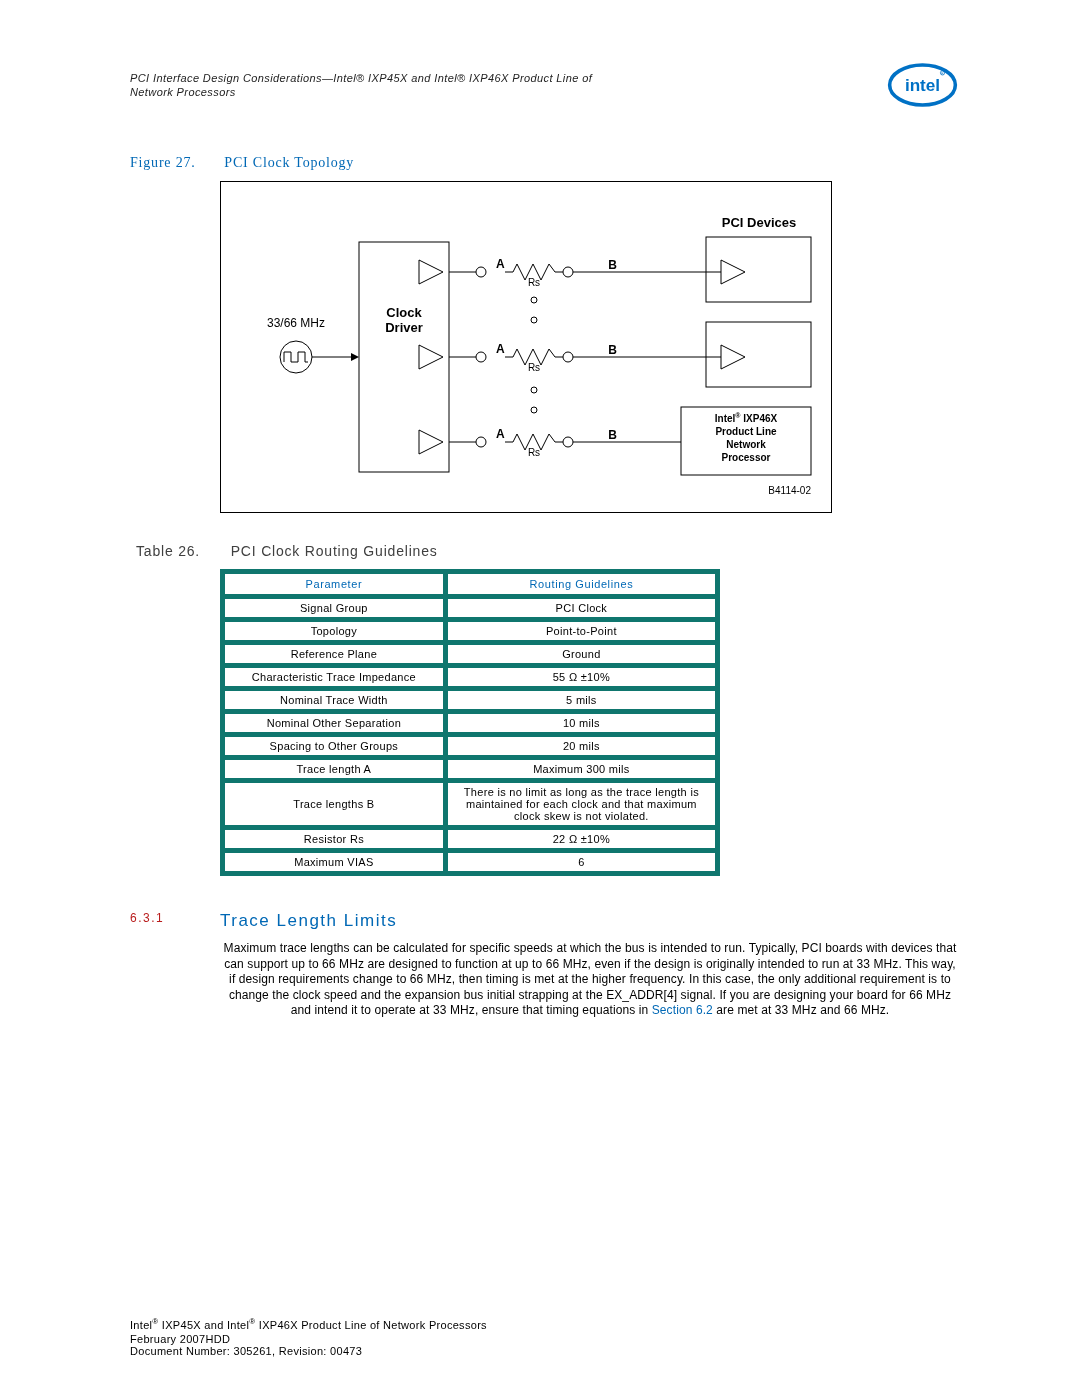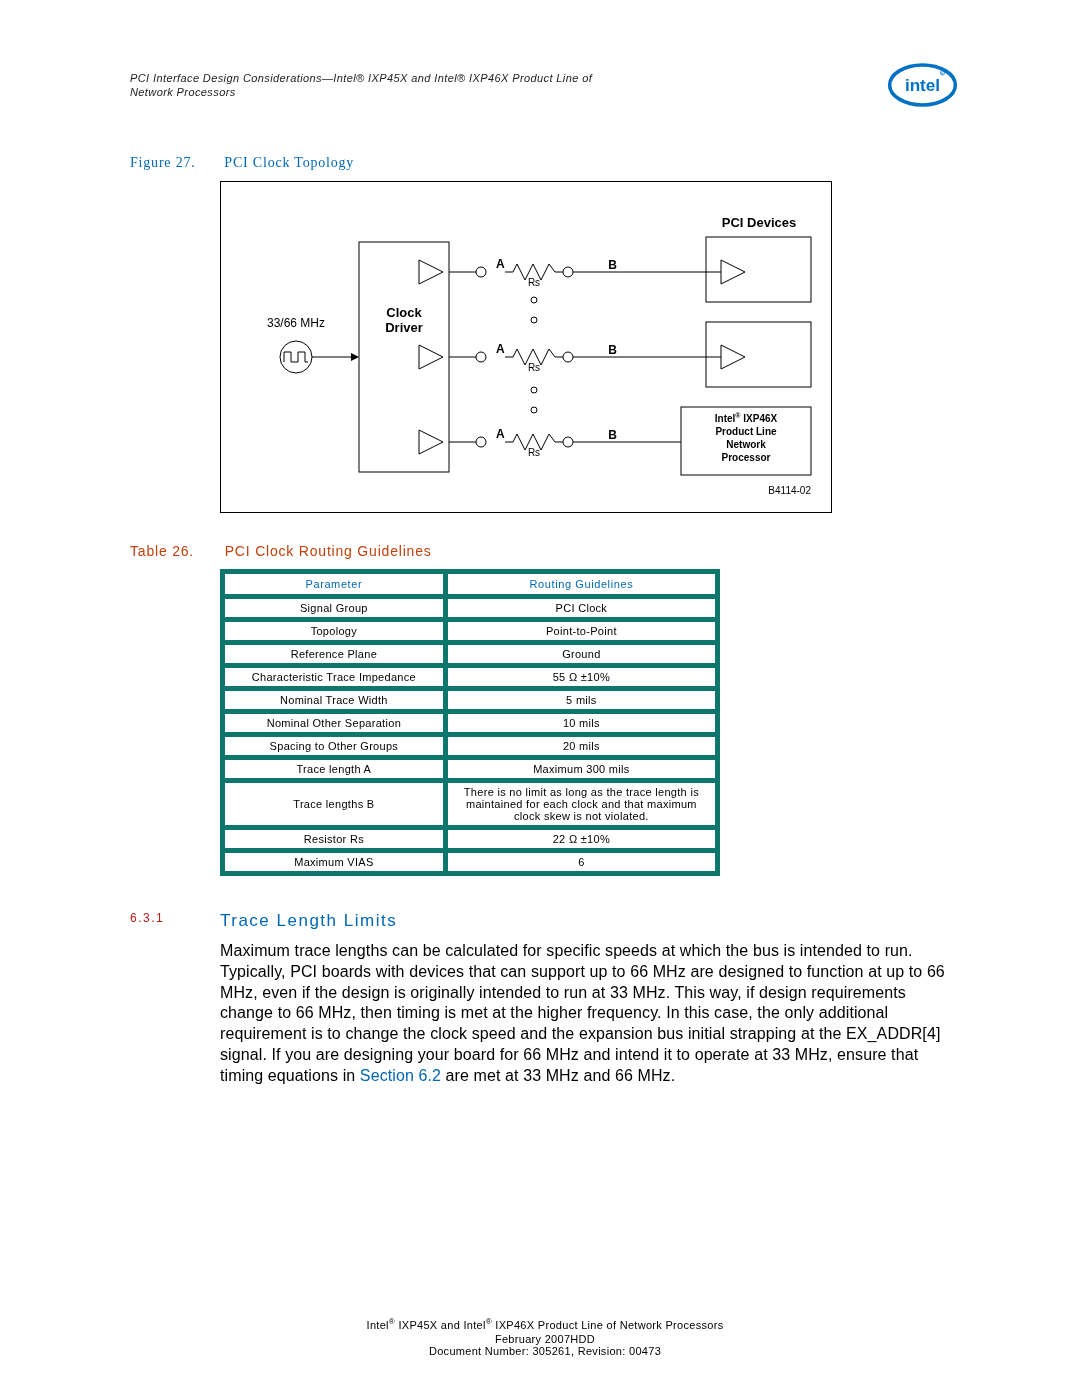--- a/index.html
+++ b/index.html
@@ -50,25 +50,25 @@
   .diagram-wrapper {
     margin-left: 90px;
     border: 1px solid #000;
     width: 610px;
     height: 330px;
     position: relative;
     margin-bottom: 30px;
   }
   .diagram-wrapper svg { width:100%; height:100%; }
   .table-title {
-    color: #c2410c;
+    color: #404040;
     font-size: 14px;
     letter-spacing: 0.8px;
     margin-bottom: 10px;
-    margin-left: 0;
+    margin-left: 6px;
   }
   .table-title .label { display:inline-block; width: 90px; }
   table.guidelines {
     margin-left: 90px;
     border-collapse: collapse;
     width: 500px;
     font-size: 11px;
   }
   table.guidelines th, table.guidelines td {
     border: 5px solid #0f766e;
@@ -94,38 +94,38 @@
     width: 90px;
     flex-shrink: 0;
   }
   .section-name {
     color: #0068b5;
     font-size: 17px;
     letter-spacing: 1.5px;
   }
   .body-text {
     margin-left: 90px;
-    font-size: 16px;
+    font-size: 12px;
     line-height: 1.3;
     letter-spacing: 0.1px;
-    text-align: left;
+    text-align: center;
     width: 740px;
   }
   .body-text .link { color: #0068b5; }
   .footer {
     position: absolute;
     bottom: 40px;
     left: 130px;
     right: 120px;
     font-size: 11px;
     letter-spacing: 0.3px;
   }
   .footer-row {
     display: flex;
-    justify-content: center;
+    justify-content: flex-start;
   }
   .footer sup { font-size: 8px; }
 </style>
 </head>
 <body>
 
 <div class="page">
   <div class="header-row">
     <div class="header-text">
       <span>PCI Interface Design Considerations—Intel® IXP45X and Intel® IXP46X Product Line of</span><br>

